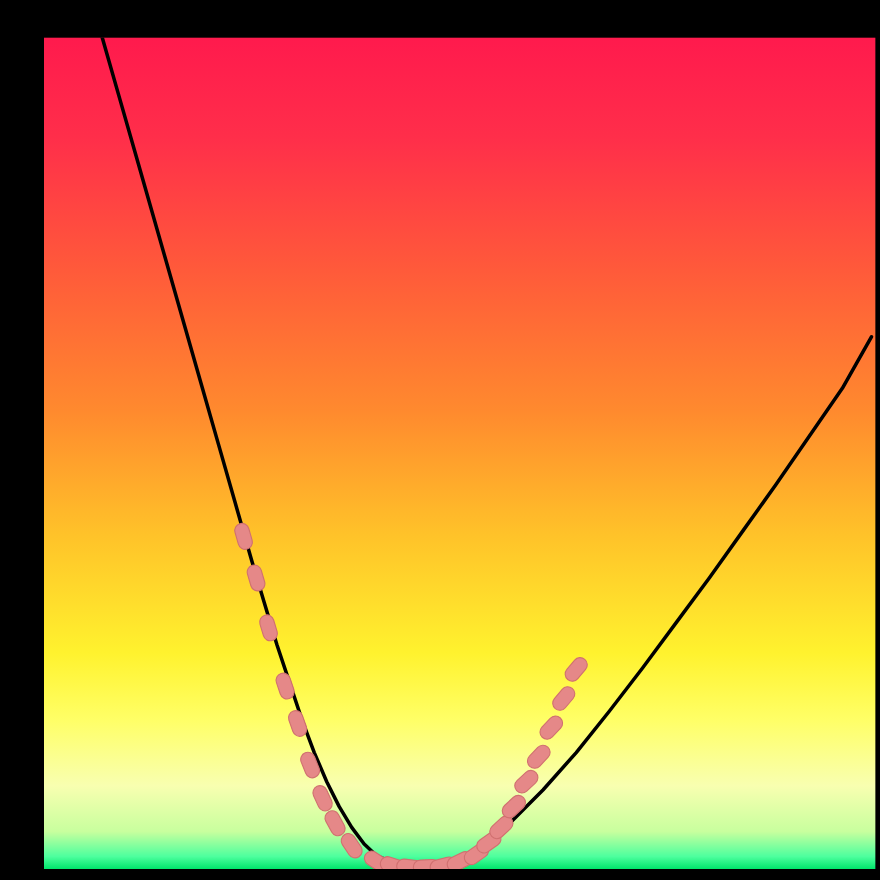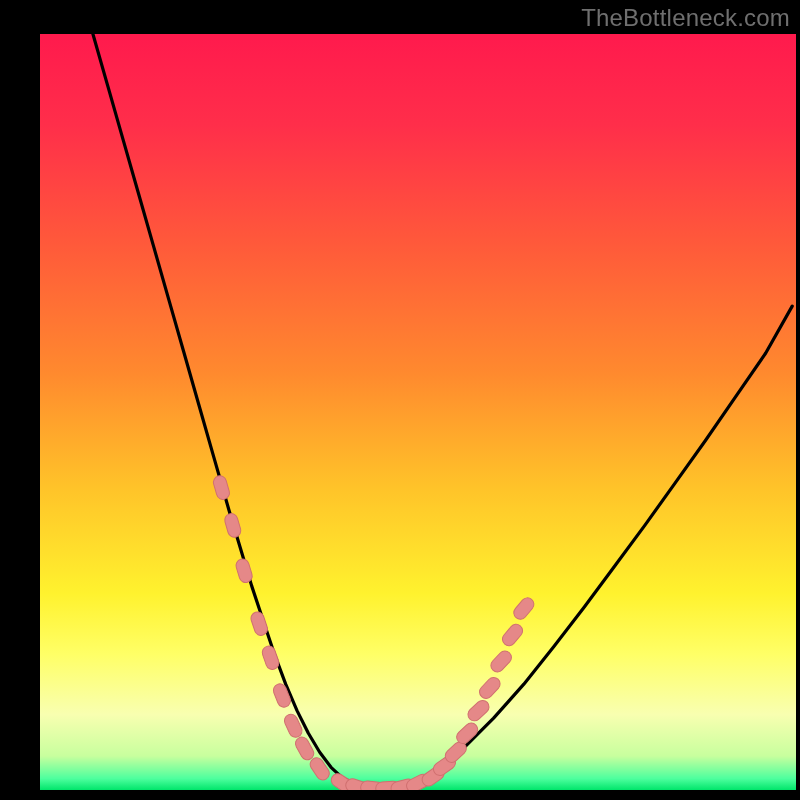--- a/index.html
+++ b/index.html
@@ -37,21 +37,20 @@
     height: 756px;
   }
   svg {
     display: block;
   }
 </style>
 </head>
 <body>
 
 <div class="frame">
-  <div class="watermark">TheBottleneck.com</div>
   <div class="plot">
     <svg id="svg" width="756" height="756" viewBox="0 0 756 756">
         <defs>
           <linearGradient id="bg-grad" x1="0" y1="0" x2="0" y2="1">
             <stop offset="0%" stop-color="#ff1a4d"></stop>
             <stop offset="12%" stop-color="#ff2e4a"></stop>
             <stop offset="28.000000000000004%" stop-color="#ff5a3a"></stop>
             <stop offset="45%" stop-color="#ff8a2e"></stop>
             <stop offset="60%" stop-color="#ffc329"></stop>
             <stop offset="74%" stop-color="#fff22e"></stop>

